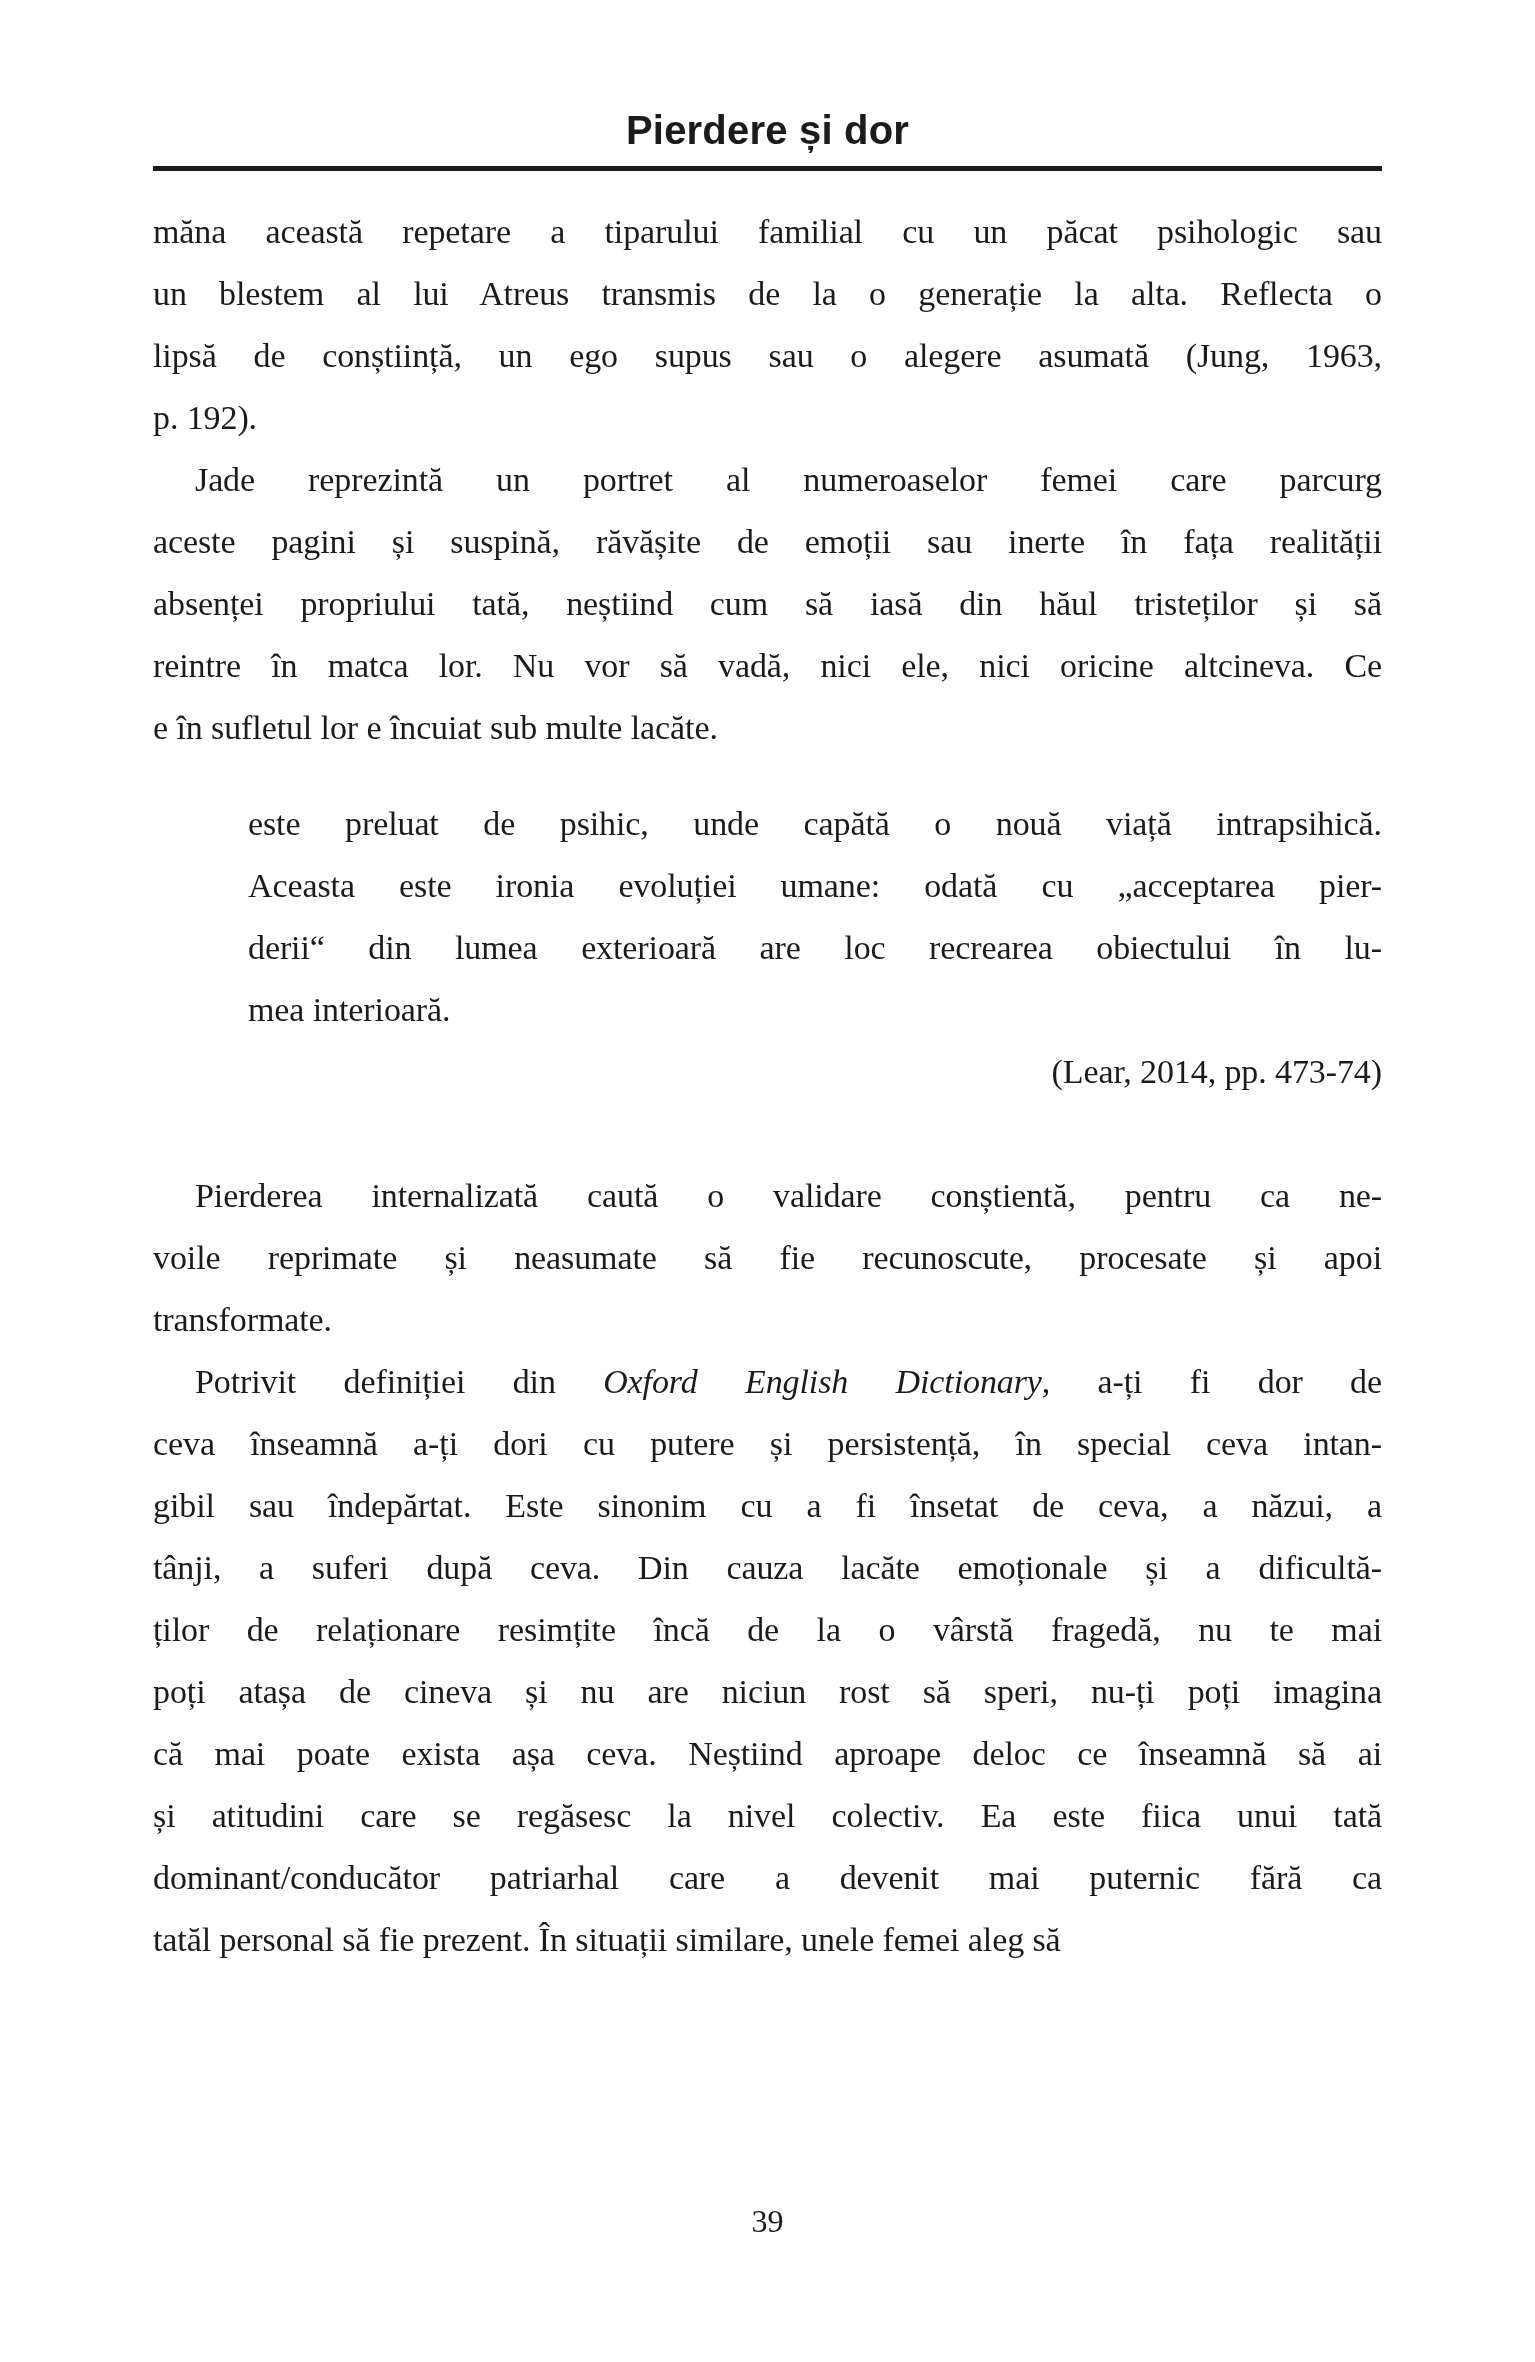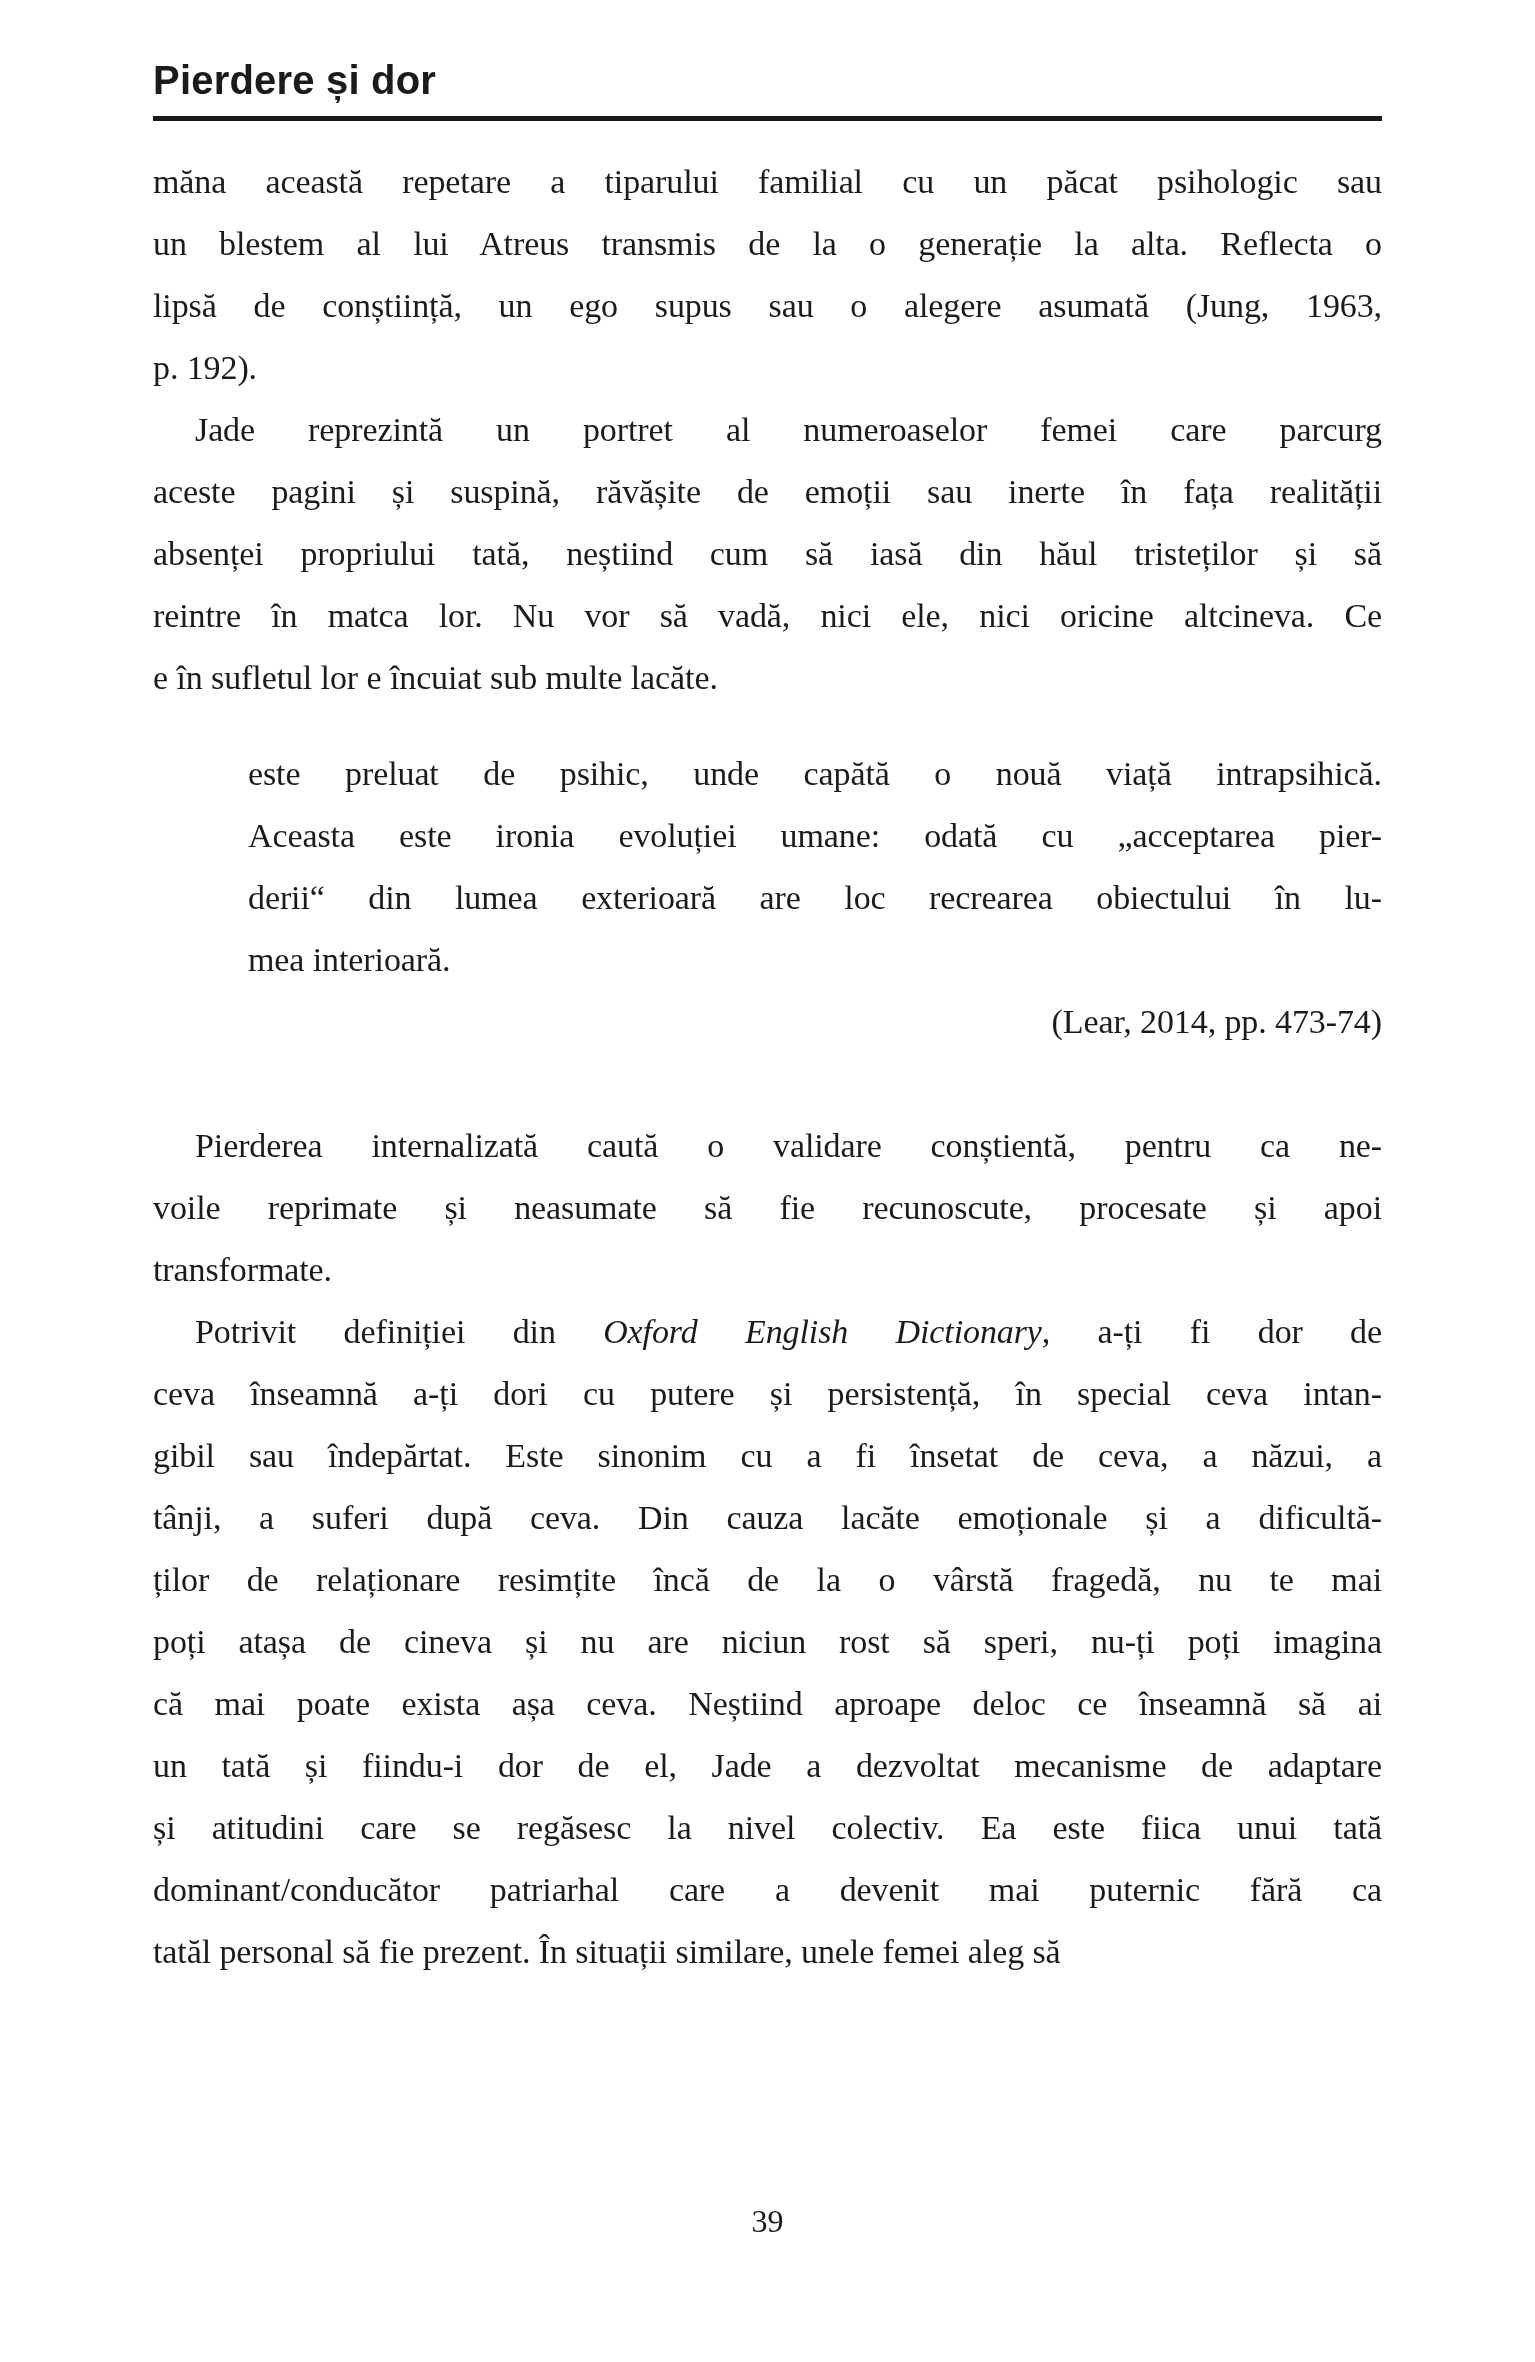--- a/index.html
+++ b/index.html
@@ -14,22 +14,22 @@
     height:2362px;
     margin:0 auto;
     background:var(--paper);
     color:var(--ink);
     overflow:hidden;
   }
   .content{
     margin:0 153px;
   }
   .running-head{
-    padding-top:58px;
-    text-align:left;
+    padding-top:108px;
+    text-align:center;
     font-family:"Liberation Sans","DejaVu Sans",sans-serif;
     font-weight:600;
     font-size:40px;
     line-height:1.1;
     letter-spacing:0.2px;
   }
   .head-rule{
     height:5px;
     background:var(--ink);
     margin-top:14px;
@@ -112,21 +112,20 @@
           <div class="line last">transformate.</div>
         </div>
         <div class="block paragraph">
           <div class="line indent"><span class="">Potrivit definiției din </span><span class="italic">Oxford English Dictionary</span><span class="">, a-ți fi dor de</span></div>
           <div class="line">ceva înseamnă a-ți dori cu putere și persistență, în special ceva intan-</div>
           <div class="line">gibil sau îndepărtat. Este sinonim cu a fi însetat de ceva, a năzui, a</div>
           <div class="line">tânji, a suferi după ceva. Din cauza lacăte emoționale și a dificultă-</div>
           <div class="line">ților de relaționare resimțite încă de la o vârstă fragedă, nu te mai</div>
           <div class="line">poți atașa de cineva și nu are niciun rost să speri, nu-ți poți imagina</div>
           <div class="line">că mai poate exista așa ceva. Neștiind aproape deloc ce înseamnă să ai</div>
-          <div class="line">un tată și fiindu-i dor de el, Jade a dezvoltat mecanisme de adaptare</div>
           <div class="line">și atitudini care se regăsesc la nivel colectiv. Ea este fiica unui tată</div>
           <div class="line">dominant/conducător patriarhal care a devenit mai puternic fără ca</div>
           <div class="line last">tatăl personal să fie prezent. În situații similare, unele femei aleg să</div>
         </div>
       </div>
   </div>
   <div class="page-number">39</div>
 </div>
 
 </body></html>

